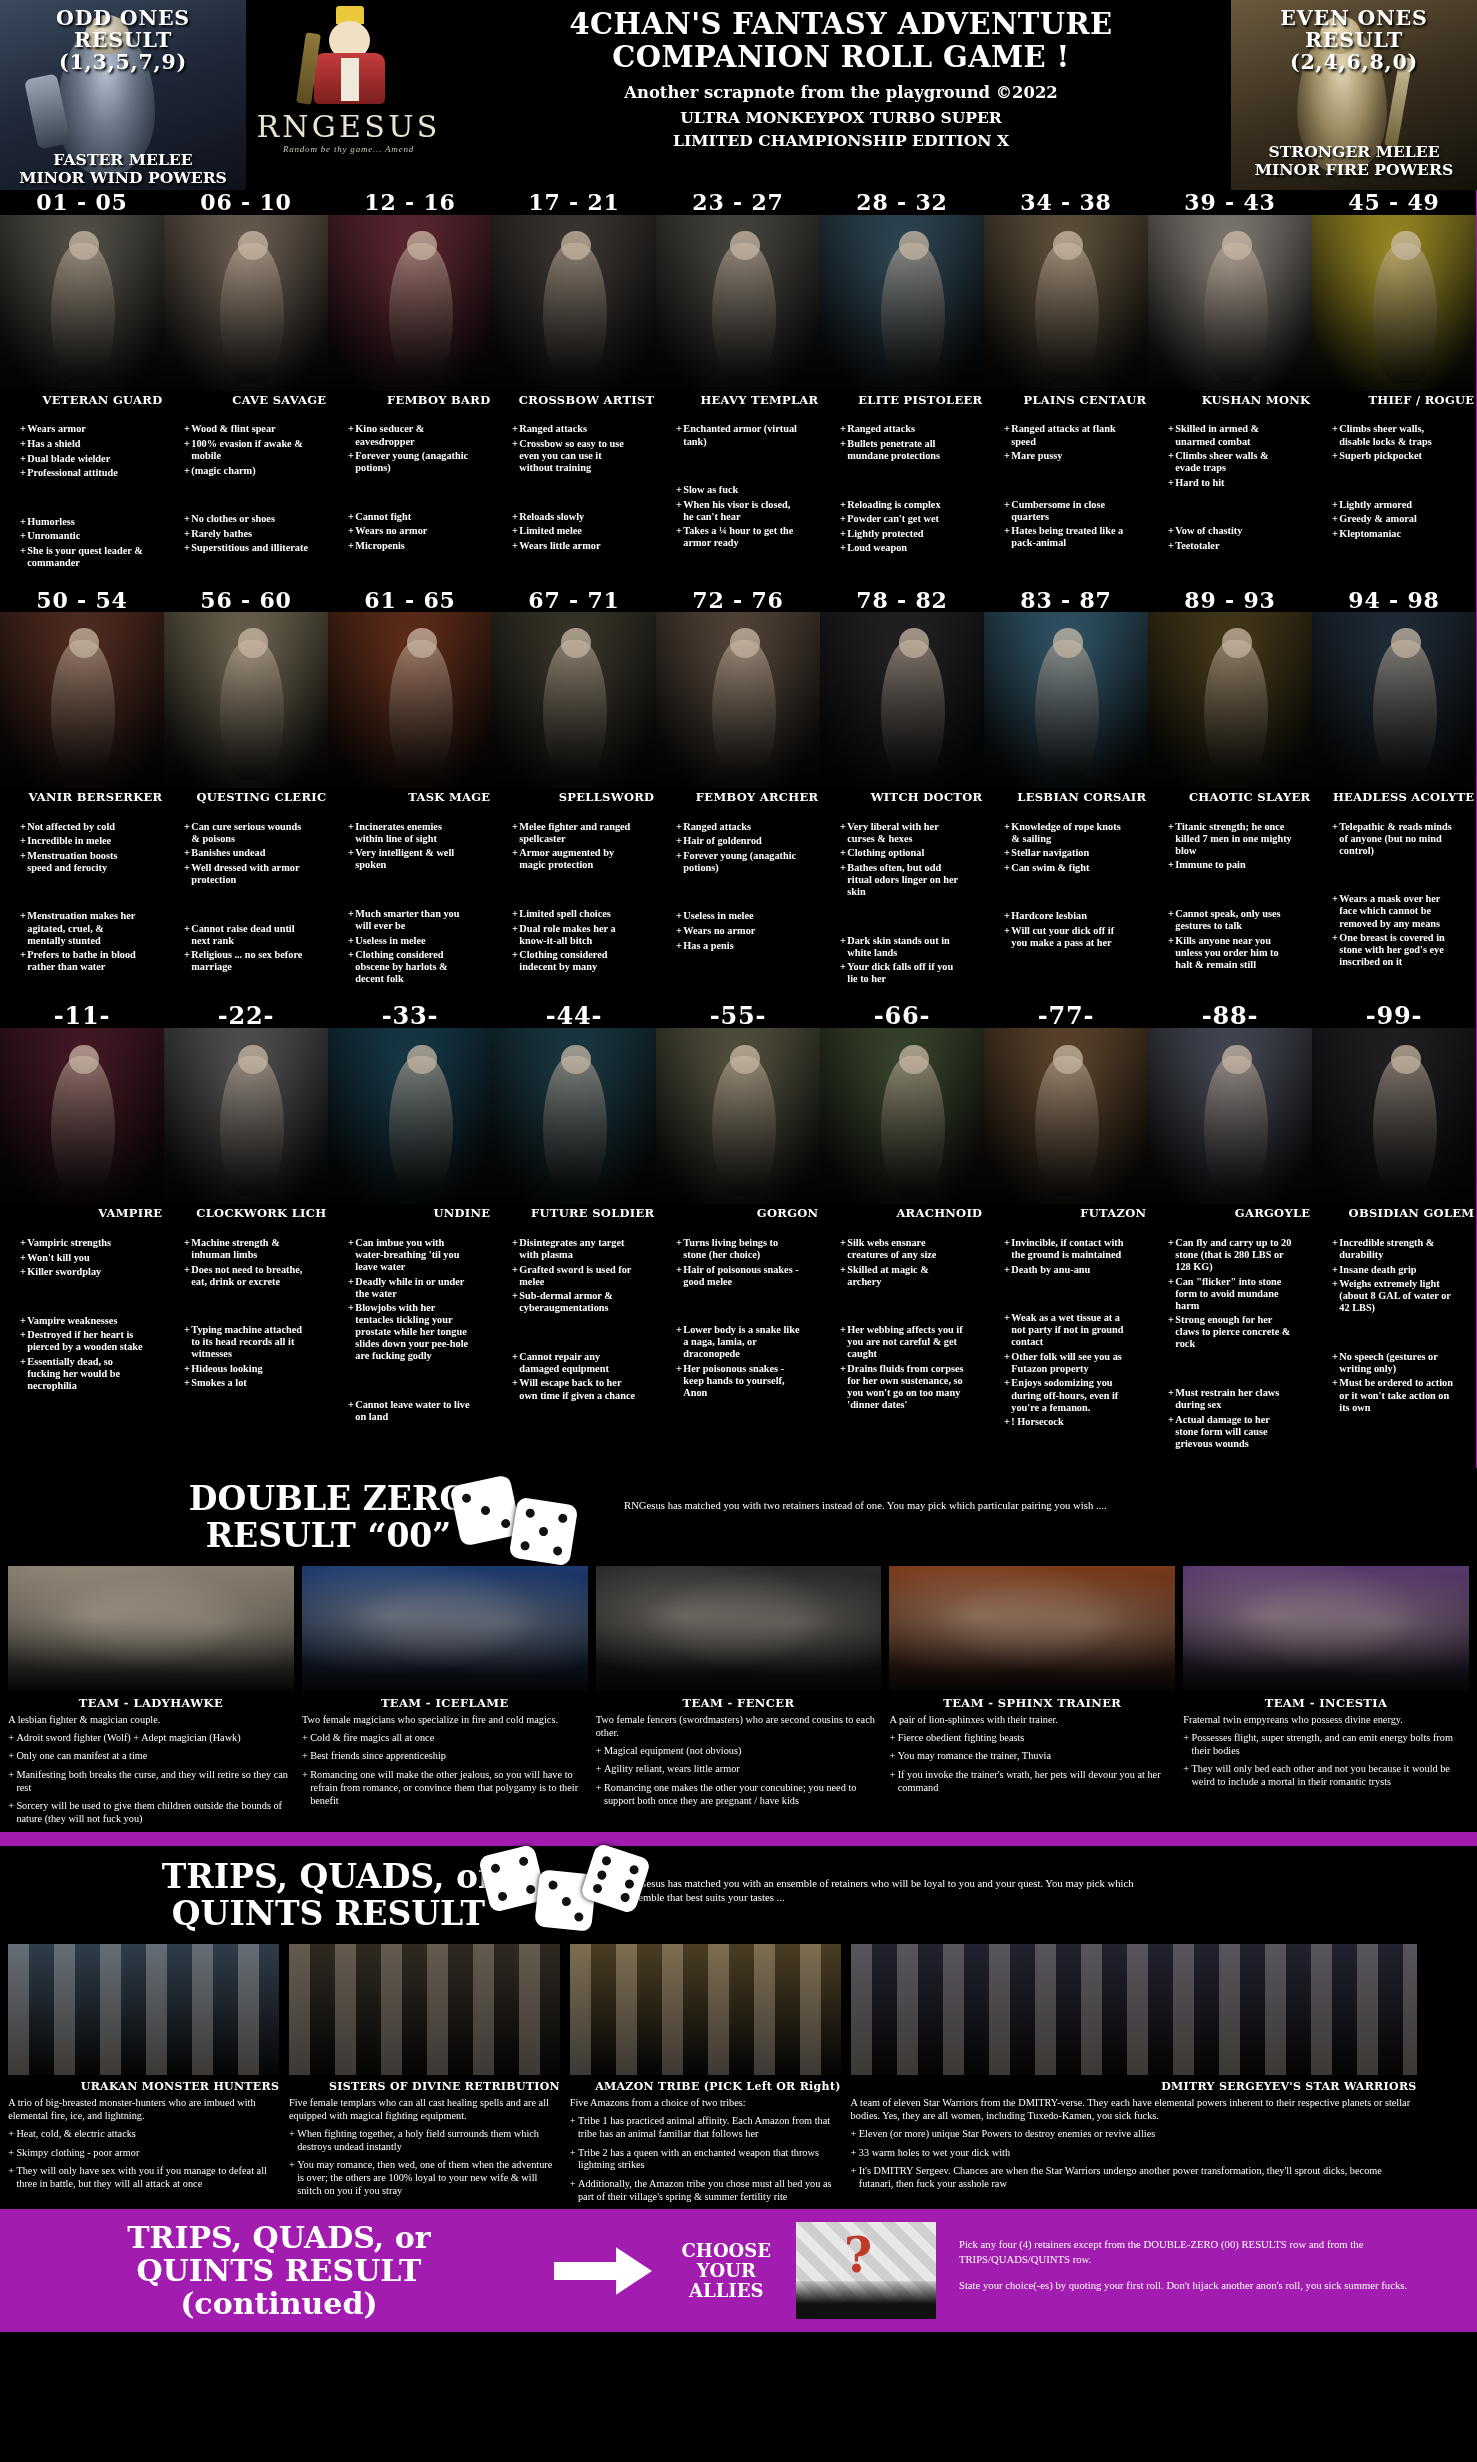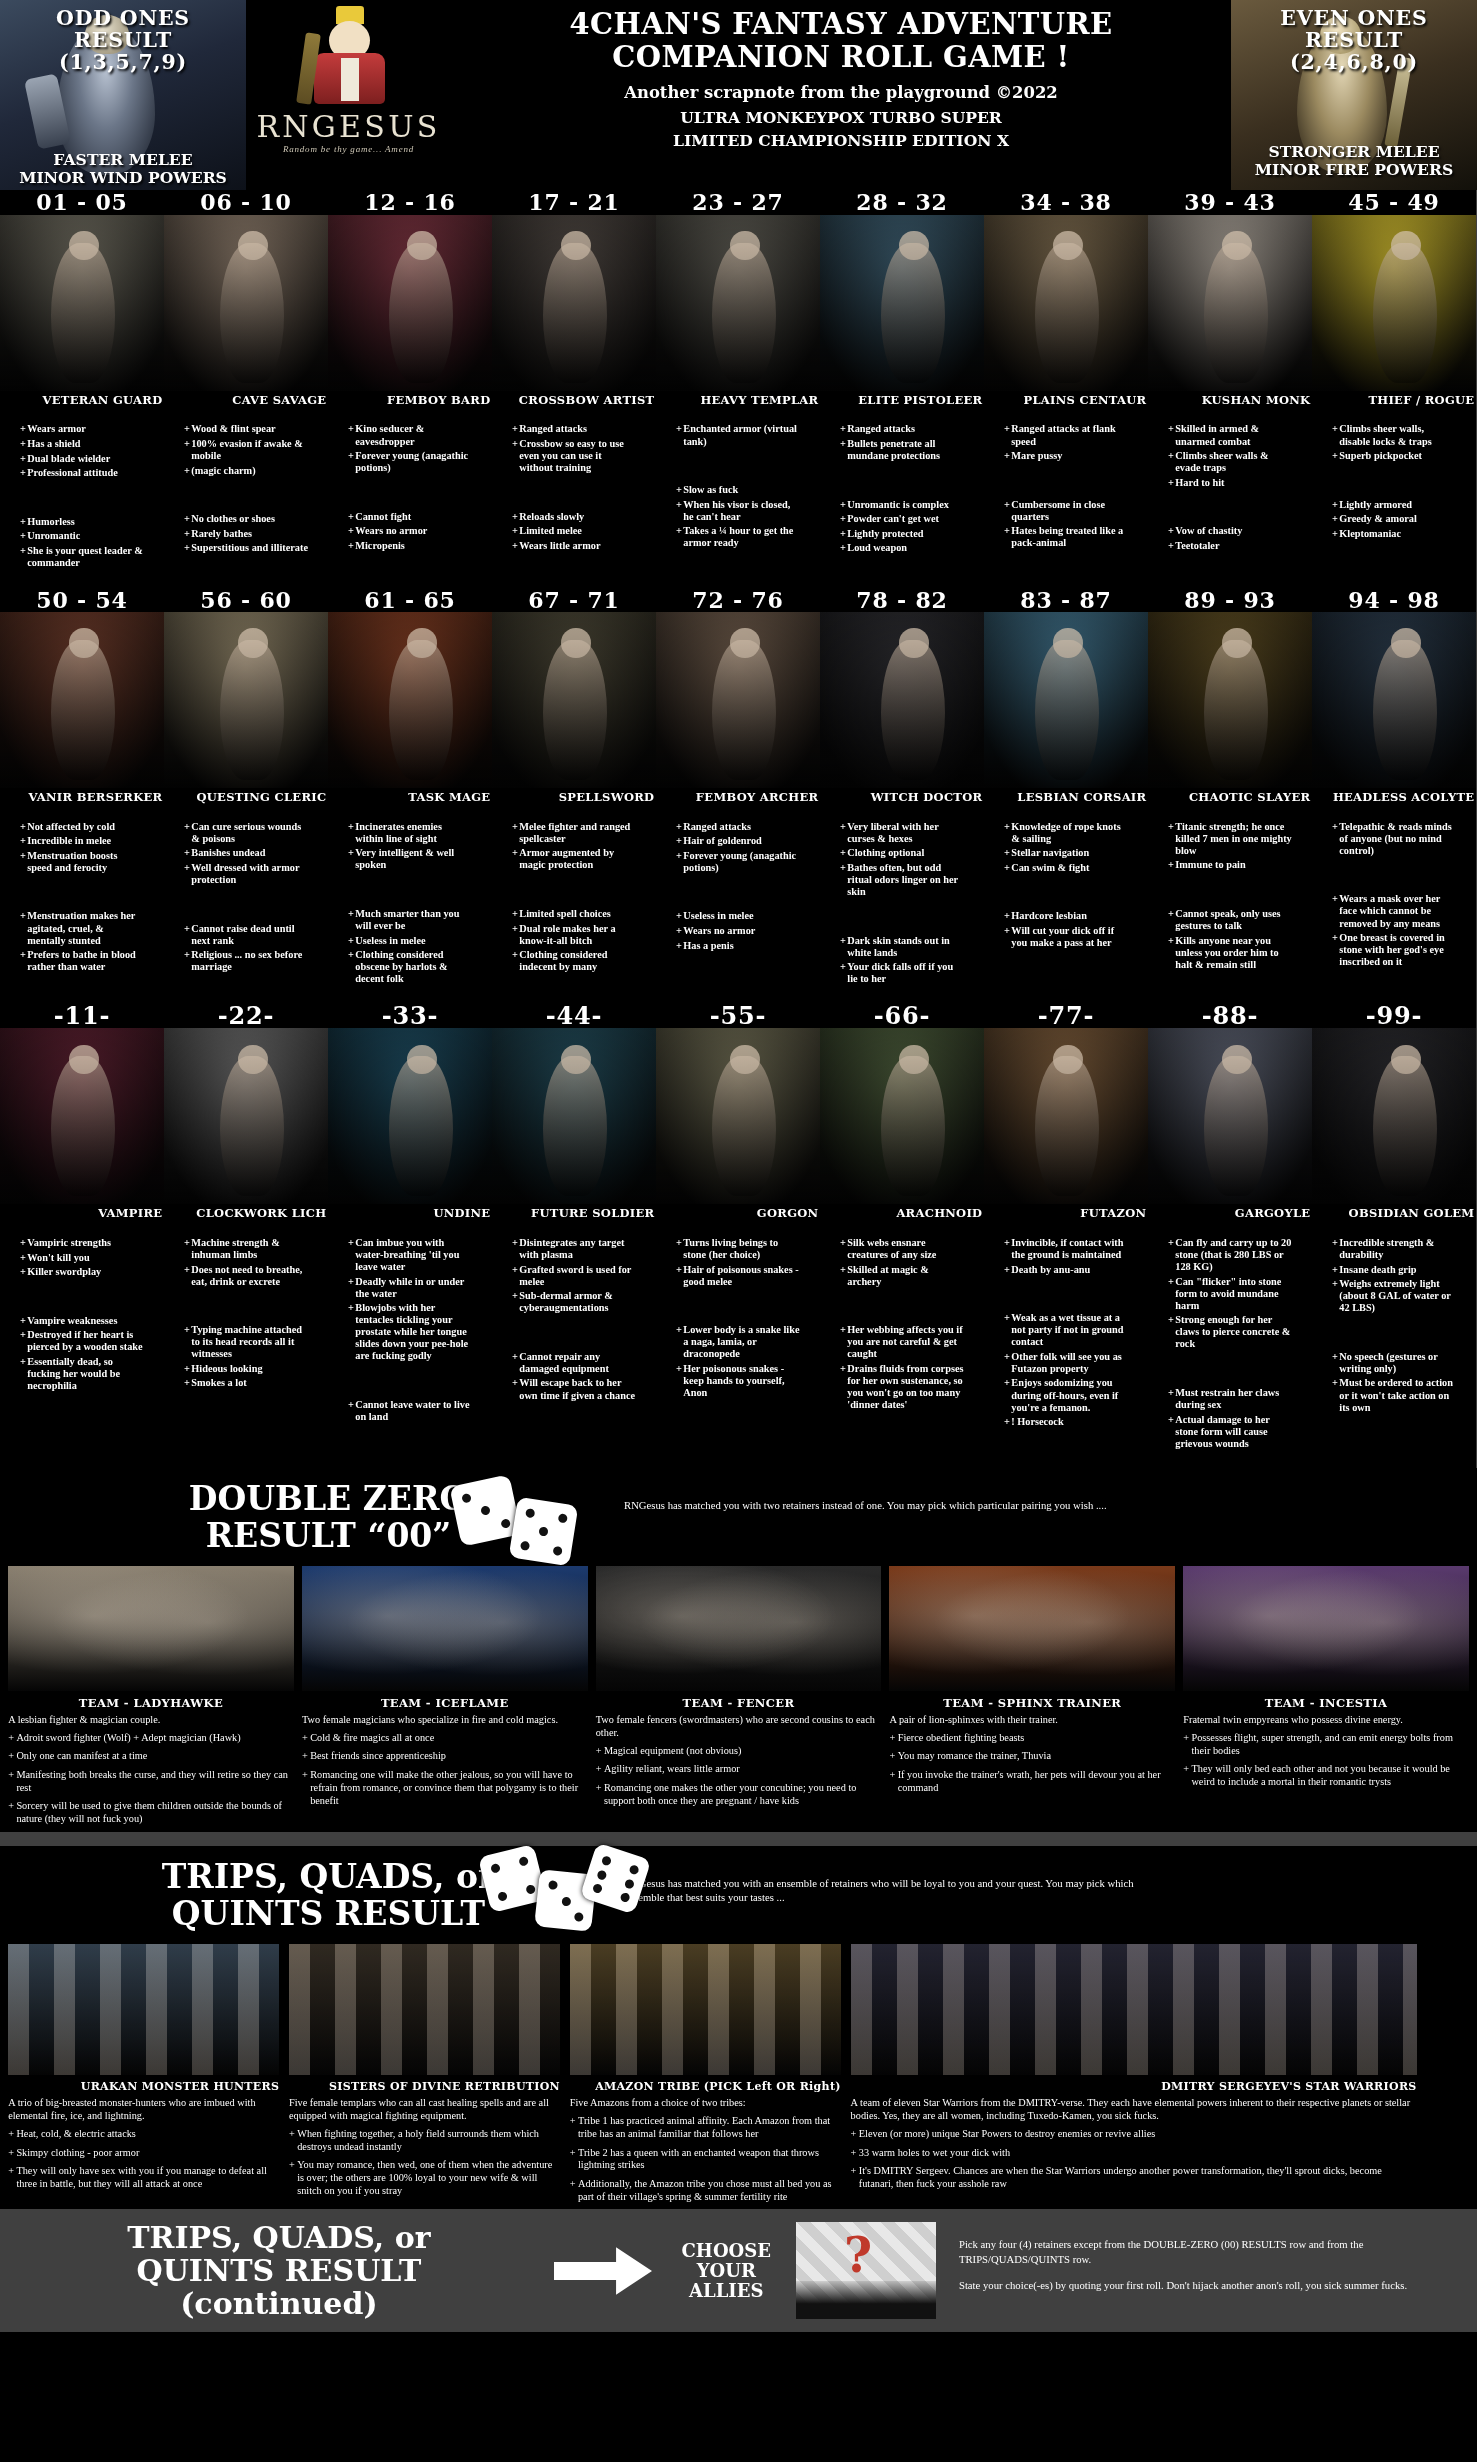--- a/index.html
+++ b/index.html
@@ -3,21 +3,21 @@
 <meta charset="utf-8">
 <style>
   * { box-sizing: border-box; }
   html, body { margin:0; padding:0; background:#000; }
   body {
     width:1477px;
     font-family:"Liberation Serif", serif;
     color:#fff;
     -webkit-font-smoothing:antialiased;
   }
-  .page { width:1477px; position:relative; background:#404040; }
+  .page { width:1477px; position:relative; background:#a21caf; }
 
   
   .header { display:flex; align-items:stretch; height:190px; background:#000; }
   .hdr-side { width:246px; position:relative; }
   .hdr-side .art { position:absolute; inset:0; }
   .hdr-side .cap { position:absolute; left:0; right:0; text-align:center; font-family:"DejaVu Serif", serif; }
   .hdr-left .cap-top { top:6.6px; font-size:20.5px; font-weight:bold; letter-spacing:0.8px; line-height:1.08; text-shadow:1.6px 1.6px 2.5px #000; }
   .hdr-left .cap-bot { bottom:3px; font-size:15.6px; font-weight:bold; line-height:1.15; text-shadow:1.6px 1.6px 2.5px #000; }
   .hdr-right .cap-top { top:6.6px; font-size:20.5px; font-weight:bold; letter-spacing:0.8px; line-height:1.08; text-shadow:1.6px 1.6px 2.5px #000; }
   .hdr-right .cap-bot { bottom:11.5px; font-size:15.6px; font-weight:bold; line-height:1.15; text-shadow:1.6px 1.6px 2.5px #000; }
@@ -265,21 +265,21 @@
               <div style="position: absolute; inset: 0px; background: linear-gradient(rgba(0, 0, 0, 0.12), rgba(0, 0, 0, 0.55));"></div>
             </div>
           </div>
           <div class="cname">ELITE PISTOLEER</div>
           <ul>
             <li>Ranged attacks</li>
             <li>Bullets penetrate all mundane protections</li>
           </ul>
           <div class="gap"></div>
           <ul>
-            <li>Unromantic is complex</li>
+            <li>Reloading is complex</li>
             <li>Powder can't get wet</li>
             <li>Lightly protected</li>
             <li>Loud weapon</li>
           </ul>
         </div>
         <div class="card">
           <div class="range">34 - 38</div>
           <div class="pic">
             <div class="ph" style="background: radial-gradient(at 50% 30%, rgb(124, 106, 78) 0%, rgba(0, 0, 0, 0.55) 80%), linear-gradient(rgb(124, 106, 78) 0%, rgb(10, 10, 10) 100%);">
               <div style="position: absolute; left: 51px; top: 28px; width: 64px; height: 140px; border-radius: 44% 44% 38% 38% / 52% 52% 48% 48%; background: linear-gradient(rgba(255, 230, 205, 0.55), rgba(0, 0, 0, 0.35));"></div>

